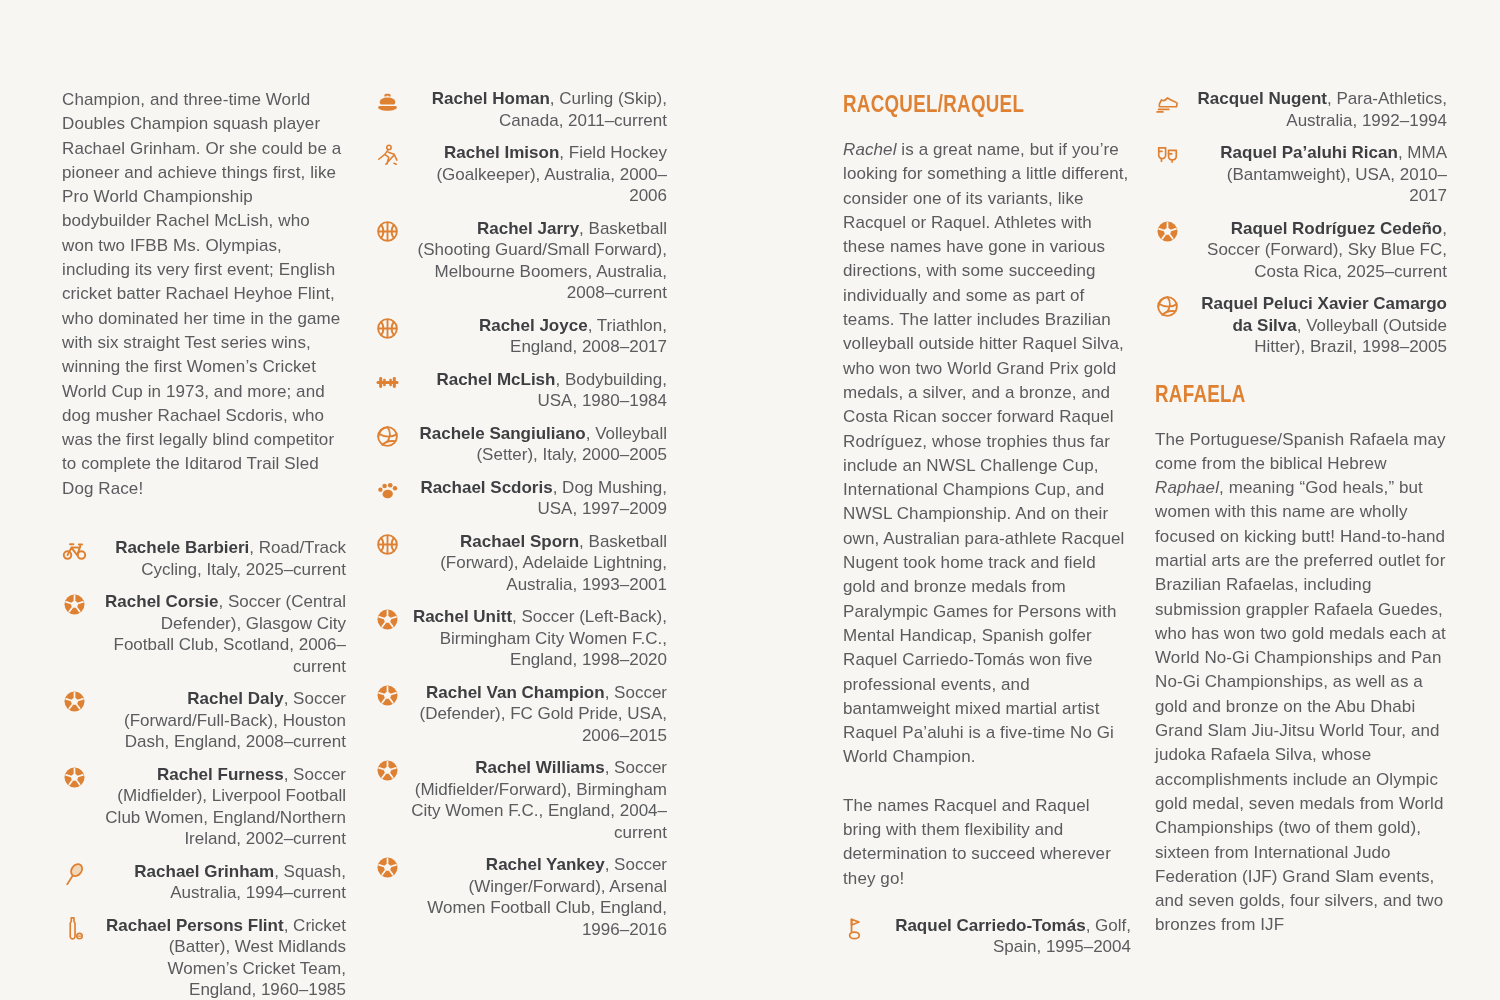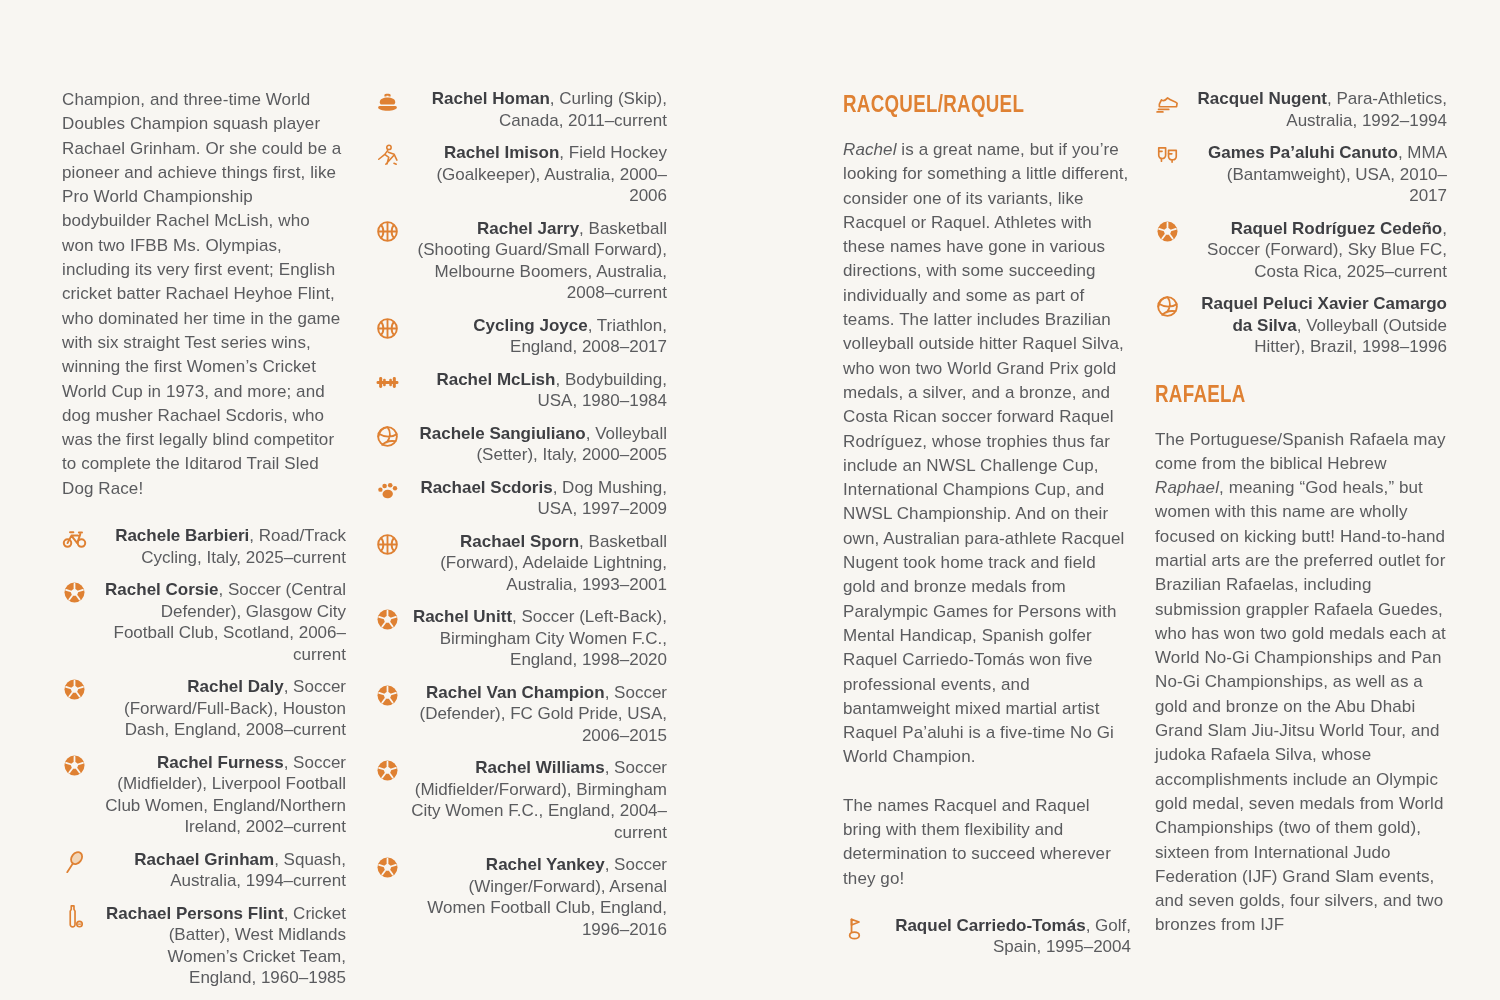--- a/index.html
+++ b/index.html
@@ -20,21 +20,21 @@
     -webkit-font-smoothing:antialiased;
   }
   .col{position:absolute;top:88px;}
   .col-1{left:62px;width:284px;}
   .col-2{left:375px;width:292px;}
   .col-3{left:843px;width:288px;}
   .col-4{left:1155px;width:292px;}
 
   .para{margin:0 0 24px 0;line-height:24.3px;letter-spacing:.1px;}
   .para em{font-style:italic;}
-  .intro{margin-bottom:24px;}
+  .intro{margin-bottom:36px;}
 
   .heading{
     color:var(--accent);
     font-weight:700;
     font-size:24px;
     letter-spacing:.4px;
     display:inline-block;
     transform:scaleX(.78);
     transform-origin:0 50%;
     white-space:nowrap;
@@ -155,21 +155,21 @@
           </span>
           <div class="etext"><span class="name">Rachel Jarry</span><span class="details">, Basketball (Shooting Guard/Small Forward), Melbourne Boomers, Australia, 2008–current</span></div>
         </div>
         <div class="entry">
           <span class="eicon">
             <svg viewBox="0 0 24 24" fill="none" stroke="#df8133" stroke-width="1.8">
               <circle cx="12" cy="12" r="9"></circle>
               <path d="M12 3v18M3 12h18M5.7 5.8c3.1 2.7 3.1 9.7 0 12.4M18.3 5.8c-3.1 2.7-3.1 9.7 0 12.4"></path>
             </svg>
           </span>
-          <div class="etext"><span class="name">Cycling Joyce</span><span class="details">, Triathlon, England, 2008–2017</span></div>
+          <div class="etext"><span class="name">Rachel Joyce</span><span class="details">, Triathlon, England, 2008–2017</span></div>
         </div>
         <div class="entry">
           <span class="eicon">
             <svg viewBox="0 0 24 24" fill="#df8133">
               <rect x="1.5" y="10.6" width="21" height="2.8" rx="1.2"></rect>
               <rect x="4" y="6.8" width="2.9" height="10.4" rx="1.3"></rect>
               <rect x="17.1" y="6.8" width="2.9" height="10.4" rx="1.3"></rect>
               <rect x="7.8" y="8.3" width="2.5" height="7.4" rx="1.1"></rect>
               <rect x="13.7" y="8.3" width="2.5" height="7.4" rx="1.1"></rect>
             </svg>
@@ -289,42 +289,42 @@
           <div class="etext"><span class="name">Racquel Nugent</span><span class="details">, Para-Athletics, Australia, 1992–1994</span></div>
         </div>
         <div class="entry">
           <span class="eicon">
             <svg viewBox="0 0 24 24" fill="none" stroke="#df8133" stroke-width="1.6" stroke-linejoin="round" stroke-linecap="round">
               <path d="M3.6 4.6h6.6v7.2a3.1 3.1 0 0 1-3.1 3.1h-.4a3.1 3.1 0 0 1-3.1-3.1z"></path>
               <path d="M13 7h7.4v6a3.1 3.1 0 0 1-3.1 3.1h-1.2A3.1 3.1 0 0 1 13 13z"></path>
               <path d="M3.6 8h3.2M13 10.4h3.2M6.2 14.9v2.6M16.4 16.1v2.4"></path>
             </svg>
           </span>
-          <div class="etext"><span class="name">Games Pa’aluhi Canuto</span><span class="details">, MMA (Bantamweight), USA, 2010–2017</span></div>
+          <div class="etext"><span class="name">Raquel Pa’aluhi Rican</span><span class="details">, MMA (Bantamweight), USA, 2010–2017</span></div>
         </div>
         <div class="entry">
           <span class="eicon">
             <svg viewBox="0 0 24 24">
               <circle cx="12" cy="12" r="9.6" fill="#df8133"></circle>
               <polygon points="12,8 15.8,10.8 14.3,15.2 9.7,15.2 8.2,10.8" fill="#f8f6f2"></polygon>
               <g stroke="#f8f6f2" stroke-width="1.7" stroke-linecap="round">
                 <path d="M12 8V3.6M15.8 10.8l4.3-1.3M14.3 15.2l2.6 3.6M9.7 15.2 7 18.8M8.2 10.8 3.9 9.5"></path>
               </g>
             </svg>
           </span>
           <div class="etext"><span class="name">Raquel Rodríguez Cedeño</span><span class="details">, Soccer (Forward), Sky Blue FC, Costa Rica, 2025–current</span></div>
         </div>
         <div class="entry">
           <span class="eicon">
             <svg viewBox="0 0 24 24" fill="none" stroke="#df8133" stroke-width="1.8" stroke-linecap="round">
               <circle cx="12" cy="12" r="9"></circle>
               <path d="M12 3c3 3.8 3.2 9.5-.6 14.6M12 3C7.2 3.9 4 7.6 3.3 11.9M20.8 9.8C17 12.6 9.6 13.2 3.6 9.4M19.8 16.6c-4.6-.8-9.3-.2-12.9 3.5"></path>
             </svg>
           </span>
-          <div class="etext"><span class="name">Raquel Peluci Xavier Camargo da Silva</span><span class="details">, Volleyball (Outside Hitter), Brazil, 1998–1996</span></div>
+          <div class="etext"><span class="name">Raquel Peluci Xavier Camargo da Silva</span><span class="details">, Volleyball (Outside Hitter), Brazil, 1998–2005</span></div>
         </div>
       </div>
     <div>
       <span class="heading">RAFAELA</span>
     </div>
     <p class="para"><span>The Portuguese/Spanish Rafaela may come from the biblical Hebrew </span><em>Raphael</em><span>, meaning “God heals,” but women with this name are wholly focused on kicking butt! Hand-to-hand martial arts are the preferred outlet for Brazilian Rafaelas, including submission grappler Rafaela Guedes, who has won two gold medals each at World No-Gi Championships and Pan No-Gi Championships, as well as a gold and bronze on the Abu Dhabi Grand Slam Jiu-Jitsu World Tour, and judoka Rafaela Silva, whose accomplishments include an Olympic gold medal, seven medals from World Championships (two of them gold), sixteen from International Judo Federation (IJF) Grand Slam events, and seven golds, four silvers, and two bronzes from IJF</span></p>
   </div>
 
 </div>
 

